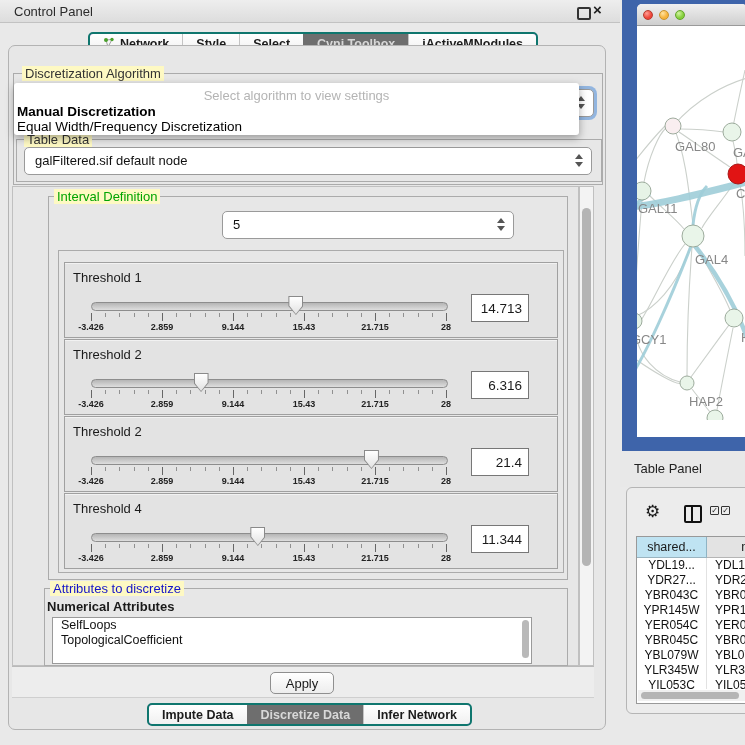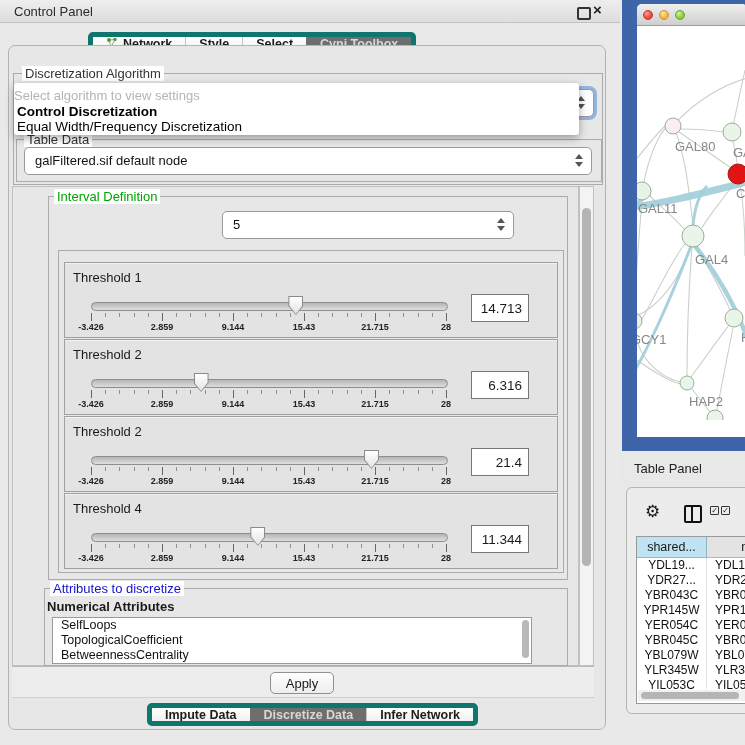--- a/index.html
+++ b/index.html
@@ -5,44 +5,44 @@
   html,body{margin:0;padding:0;background:#d8d8d8;}
   .root{position:relative;width:745px;height:745px;background:#e9e9e9;overflow:hidden;
         font-family:"Liberation Sans",sans-serif;color:#1a1a1a;}
   .a{position:absolute;}
   
   .titlebar{left:0;top:0;width:620px;height:22px;background:linear-gradient(#eeeeee,#dddddd);
             border-bottom:1px solid #c2c2c2;}
   .cp-title{left:14px;top:4px;font-size:13px;color:#2b2b2b;}
   .float-ic{left:577px;top:7px;width:10px;height:9px;border:2px solid #333;border-radius:2px;}
   .close-ic{left:593px;top:1px;font-size:15px;font-weight:bold;color:#222;}
-  .segbar{display:flex;height:23px;border:5px solid #0f766e;border-radius:5px;overflow:hidden;
+  .segbar{display:flex;height:23px;border:2px solid #0f766e;border-radius:5px;overflow:hidden;
           background:#4c1d95;box-sizing:border-box;}
   .seg{display:flex;align-items:center;padding:0 13px;font-size:12.5px;font-weight:bold;color:#1c1c1c;
        background:linear-gradient(#ffffff,#f0f0f0);border-left:1px solid #c4c4c4;white-space:nowrap;}
   .seg:first-child{border-left:none;}
   .seg.sel{background:#6e6e6e;color:#d8d8d8;border-left-color:#6e6e6e;}
   .net-ic{margin-right:5px;display:inline-flex;}
   .outerpanel{left:8px;top:45px;width:596px;height:683px;border:1px solid #b3b3b3;border-radius:7px;
               background:#e7e7e7;}
   .group{border:1px solid #ababab;background:transparent;}
-  .gtitle{font-size:13px;background:#ffffff;padding:0 3px;white-space:nowrap;}
+  .gtitle{font-size:13px;background:#fef9c3;padding:0 3px;white-space:nowrap;}
   .green{color:#00a400;}
   .blue{color:#1414c8;}
   .combo{background:#fff;border:1px solid #9a9a9a;border-radius:5px;}
   .combo .val{position:absolute;left:10px;top:5px;font-size:13px;color:#111;}
   .spin{position:absolute;right:9px;top:6px;width:7px;}
   .spin .up{width:0;height:0;border-left:4px solid transparent;border-right:4px solid transparent;
             border-bottom:5px solid #555;margin-bottom:3px;}
   .spin .dn{width:0;height:0;border-left:4px solid transparent;border-right:4px solid transparent;
             border-top:5px solid #555;}
   .focusring{box-shadow:0 0 0 3px rgba(110,160,220,.7);}
   .popup{left:14px;top:83px;width:565px;height:52px;background:#fff;border-radius:3px;z-index:60;
          box-shadow:0 3px 9px rgba(0,0,0,.35);}
-  .pop-ph{position:absolute;left:0;top:5px;width:100%;font-size:13px;color:#b4b4b4;}
+  .pop-ph{position:absolute;left:0;top:5px;width:100%;text-align:center;font-size:13px;color:#b4b4b4;}
   .popopt{position:absolute;left:3px;font-size:13.5px;color:#000;white-space:nowrap;}
   .popopt.b{font-weight:bold;}
   .viewport{left:12px;top:186px;width:567px;height:480px;border:1px solid #c0c0c0;box-sizing:border-box;}
   .vscroll{left:579px;top:186px;width:15px;height:480px;background:#f3f3f3;border:1px solid #c0c0c0;
            box-sizing:border-box;}
   .vthumb{left:582px;top:208px;width:9px;height:358px;background:#b4b4b4;border-radius:5px;}
   .thrpanel{position:absolute;left:64px;width:492px;height:74px;border:1px solid #a0a0a0;
             background:#e3e3e3;box-shadow:inset 0 1px 0 #f2f2f2;}
   .thr-label{position:absolute;left:8px;top:7px;font-size:13px;font-weight:normal;}
   .thr-track{position:absolute;left:26px;top:39px;width:355px;height:7px;border:1px solid #8d8d8d;
@@ -127,20 +127,23 @@
       </div>
       <div class="seg">
         <span>Style</span>
       </div>
       <div class="seg">
         <span>Select</span>
       </div>
       <div class="seg sel">
         <span>Cyni Toolbox</span>
       </div>
+      <div class="seg">
+        <span>jActiveMNodules</span>
+      </div>
     </div>
 
   <div class="a outerpanel"></div>
 
   <div class="a group" style="left:13px;top:73px;width:588px;height:110px;"></div>
   <span class="a gtitle" style="left:22px;top:66px;color:#333;">Discretization Algorithm</span>
   <div class="a combo focusring" style="left:22px;top:89px;width:570px;height:26px;">
     <span class="spin">
         <span class="up" style="display:block;"></span>
         <span class="dn" style="display:block;"></span>
@@ -336,42 +339,41 @@
       </div>
     </div>
 
   <div class="a group" style="left:44px;top:588px;width:522px;height:76px;"></div>
   <span class="a gtitle blue" style="left:50px;top:581px;">Attributes to discretize</span>
   <span class="a" style="left:47px;top:599px;font-size:13px;font-weight:bold;">Numerical Attributes</span>
   <div id="attr-list" class="a attr-list">
     <div class="lscroll"></div>
   <div class="attr-item">SelfLoops</div>
       <div class="attr-item">TopologicalCoefficient</div>
-      <div class="attr-item">BetweennessCentrality</div>
     </div>
 
   <div class="a applystrip"></div>
   <div class="a btn">Apply</div>
 
   <div id="bottom-tabs" class="a segbar" style="left:147px;top:703px;">
       <div class="seg">
         <span>Impute Data</span>
       </div>
       <div class="seg sel">
         <span>Discretize Data</span>
       </div>
       <div class="seg">
         <span>Infer Network</span>
       </div>
     </div>
 
   <div class="a popup">
     <div class="pop-ph">Select algorithm to view settings</div>
     <div id="pop-opts">
-        <div class="popopt b" style="top: 21px;">Control Discretization</div>
+        <div class="popopt b" style="top: 21px;">Manual Discretization</div>
         <div class="popopt" style="top: 36px;">Equal Width/Frequency Discretization</div>
       </div>
   </div>
 
   <div class="a netframe"></div>
   <div class="a netwin">
     <div class="wintitle">
       <span class="light l-red"></span>
       <span class="light l-yel"></span>
       <span class="light l-grn"></span>

